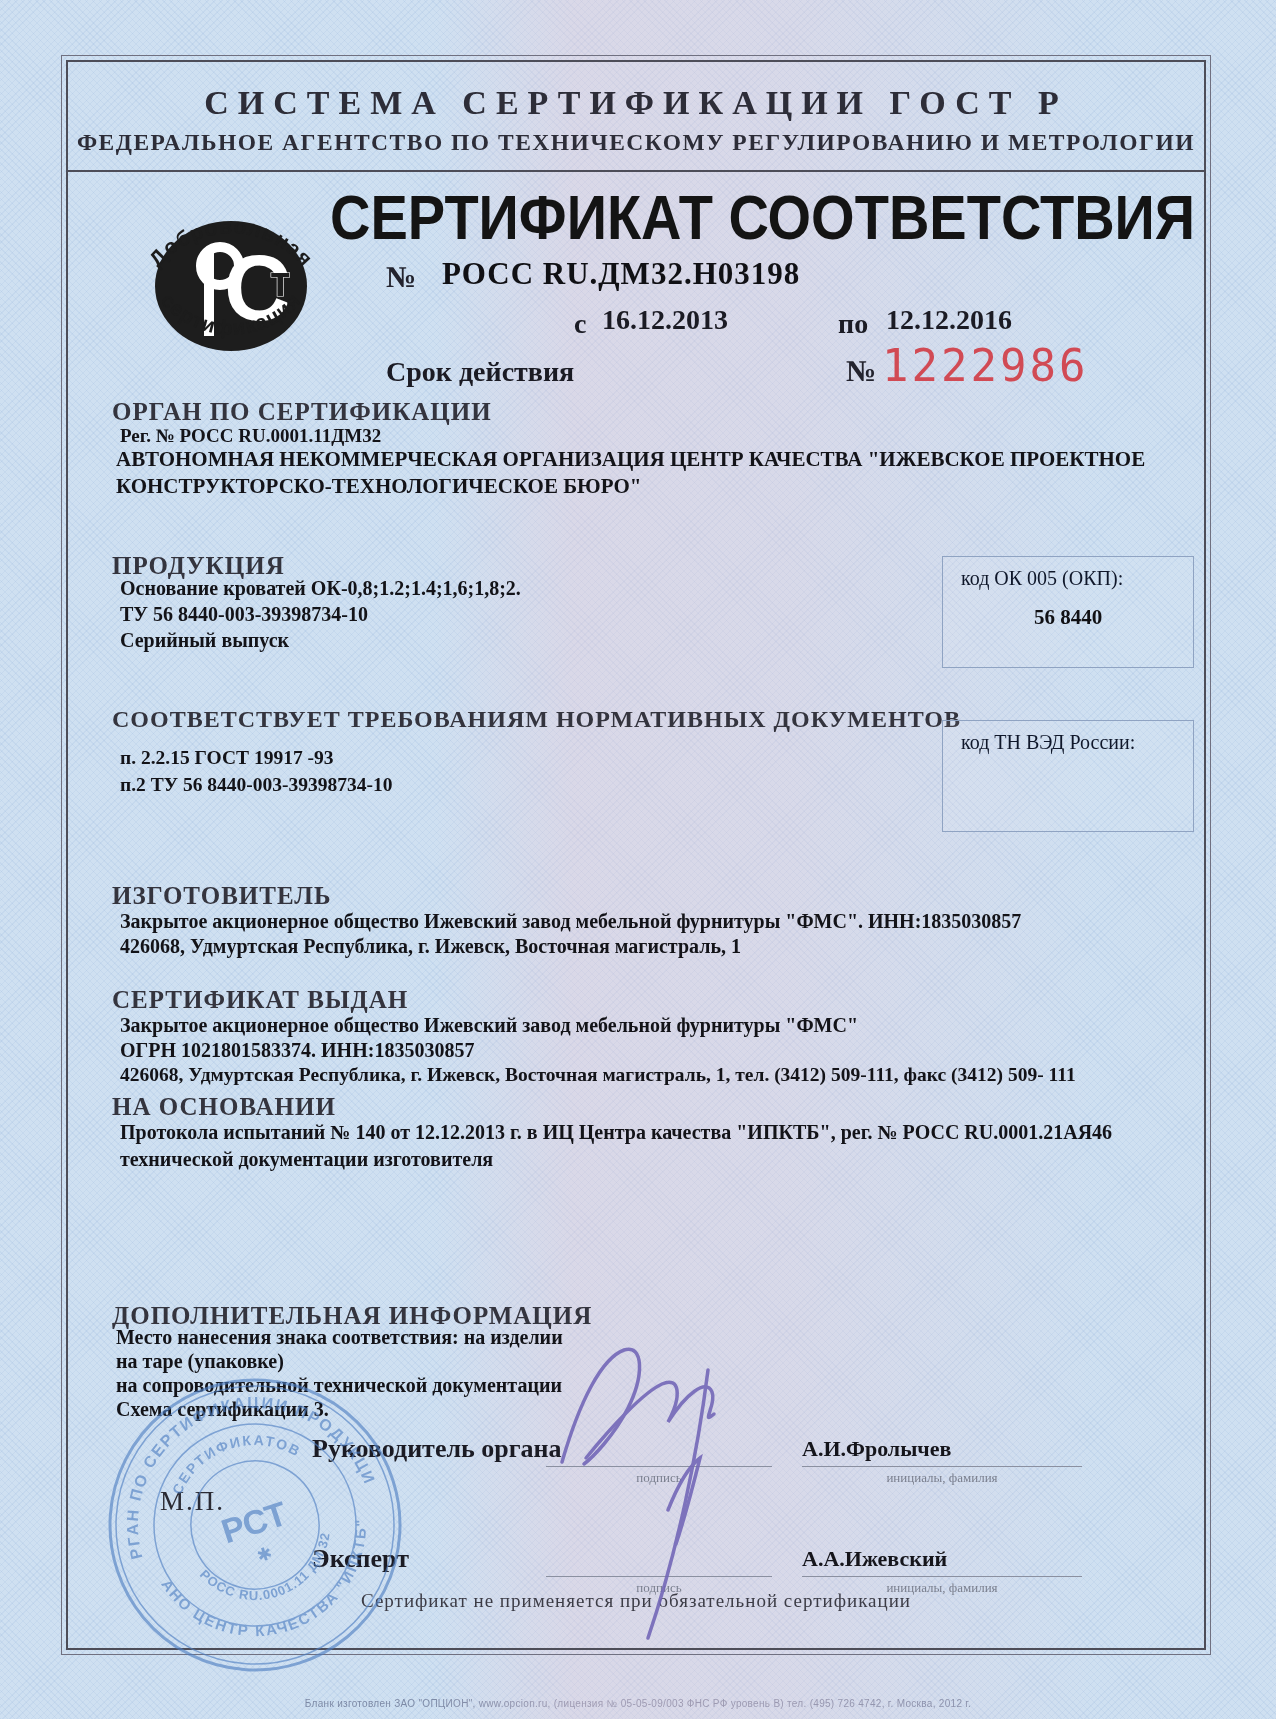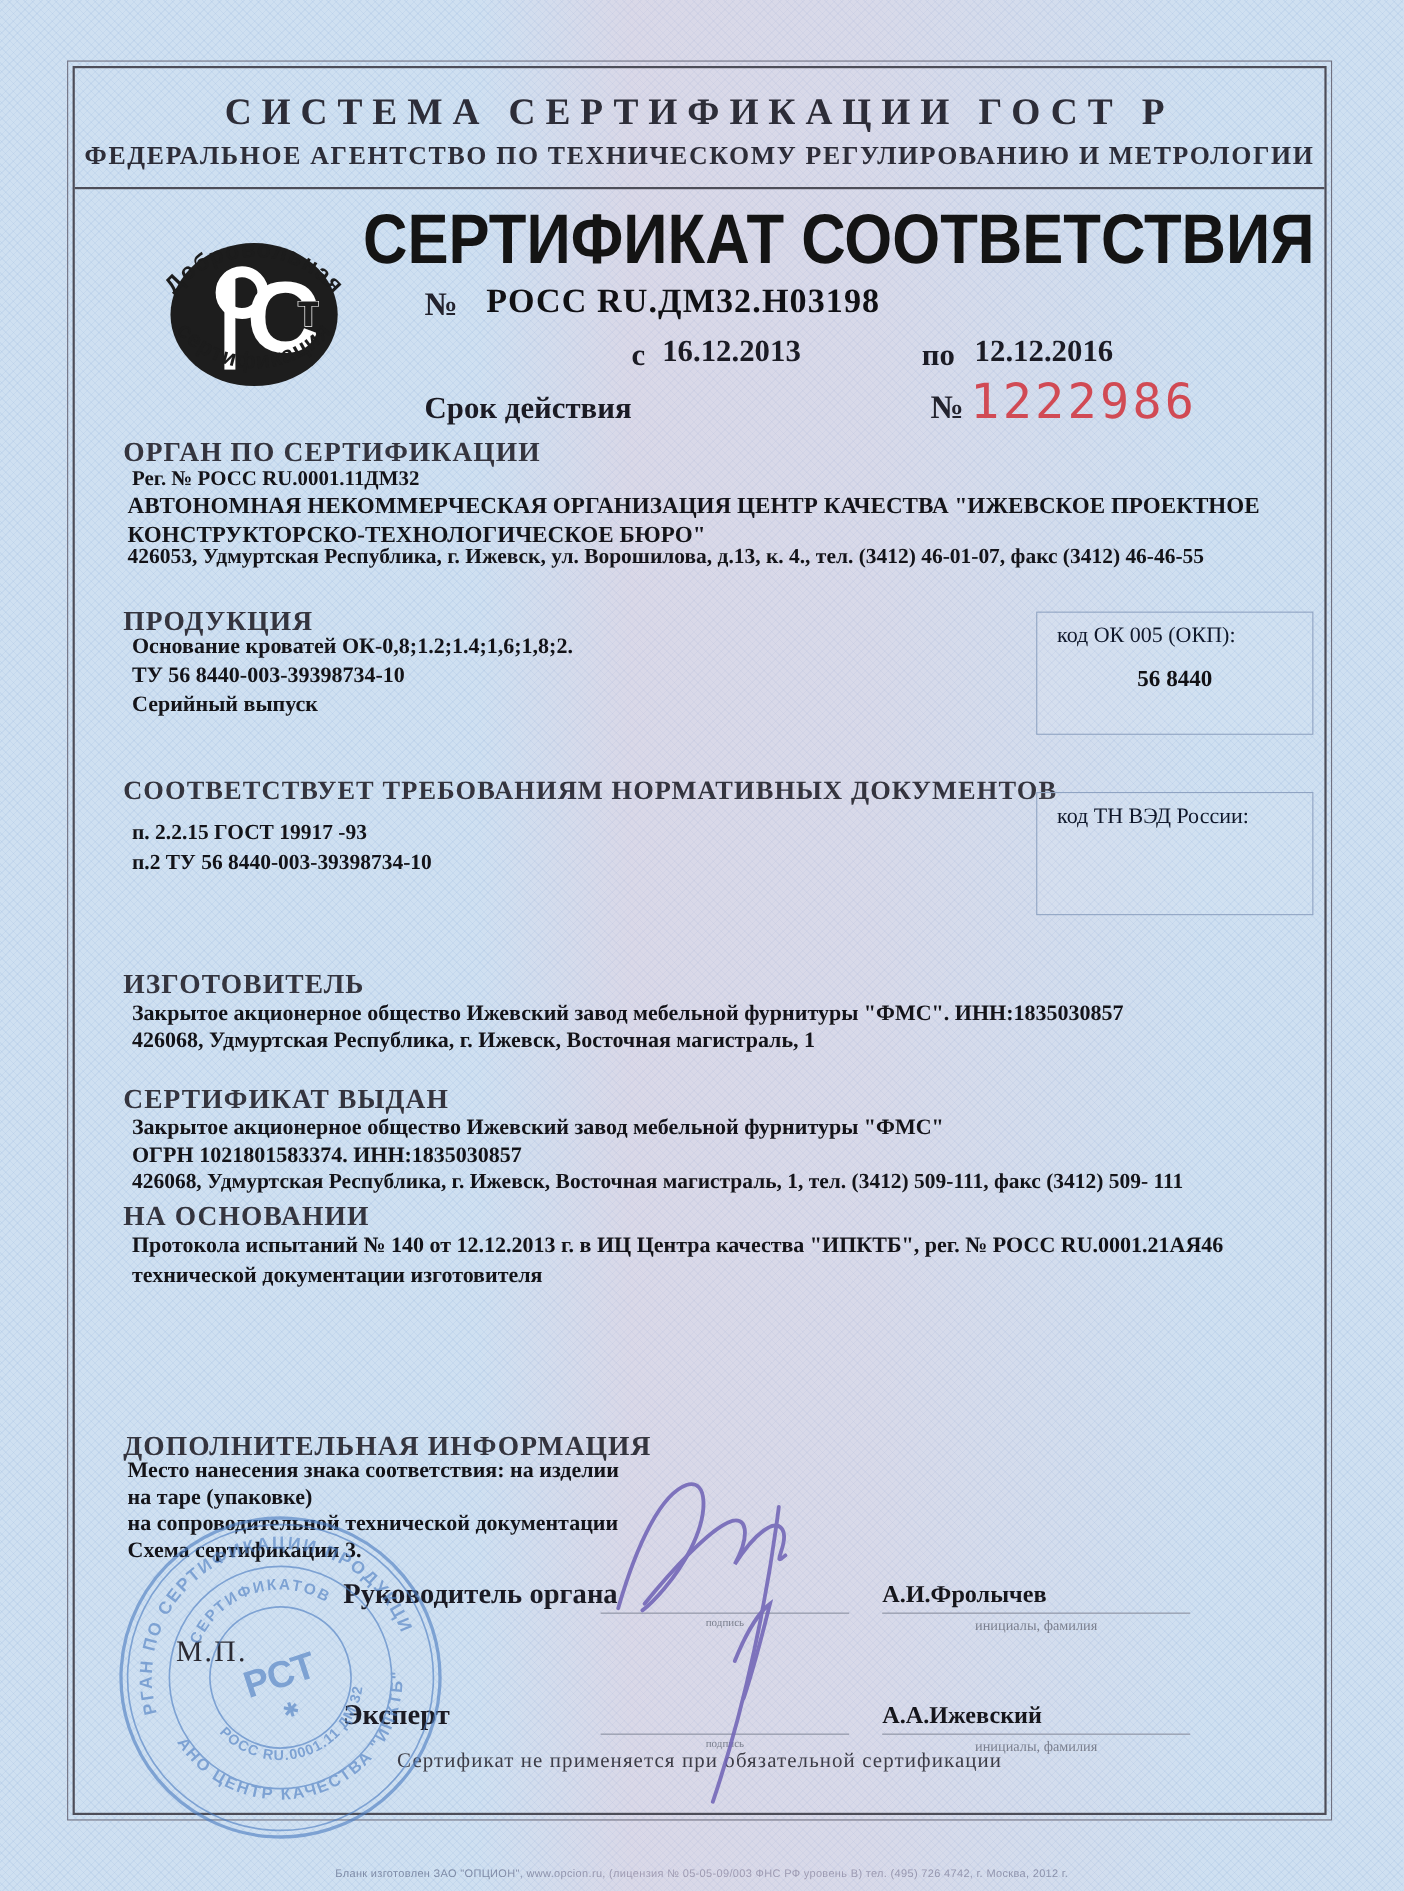--- a/index.html
+++ b/index.html
@@ -46,21 +46,21 @@
     font-family:"DejaVu Sans Mono","Liberation Mono",monospace;
     font-size:44px;color:#d14a54;letter-spacing:3px;font-weight:normal;
   }
   .sect-h{font-size:25px;font-weight:bold;color:#34343e;letter-spacing:1px;white-space:nowrap;}
   .ln{font-weight:bold;color:#131318;white-space:nowrap;}
   .codebox{border:1px solid #8fa3c2;box-sizing:border-box;background:rgba(255,255,255,.06);}
   .codebox .lbl{position:absolute;left:18px;top:10px;font-size:20px;color:#0f172a;white-space:nowrap;}
   .codebox .val{position:absolute;left:0;top:48px;width:100%;text-align:center;font-size:21px;font-weight:bold;color:#101014;}
   .role{font-size:26px;font-weight:bold;color:#1b1b24;white-space:nowrap;}
   .sigline{border-top:1.5px solid #8b90a0;height:0;}
-  .cap{font-size:10px;color:#7a7f8e;text-align:center;}
+  .cap{font-size:13px;color:#7a7f8e;text-align:center;}
   .signame{font-size:22px;font-weight:bold;color:#15151b;white-space:nowrap;}
   .mp{font-size:27px;color:#2a2a33;letter-spacing:2px;}
   .footnote{font-size:19px;color:#3c3c46;letter-spacing:1px;}
   .footer{
     font-family:"Liberation Sans","DejaVu Sans",sans-serif;
     font-size:10px;color:#7d8aa6;letter-spacing:.3px;
   }
   svg text{font-family:"Liberation Sans","DejaVu Sans",sans-serif;}
 </style>
 </head>
@@ -108,21 +108,20 @@
     <div class="abs valid" style="left:770px;top:246px;">по</div>
     <div class="abs valid" style="left:818px;top:242px;">12.12.2016</div>
 
     <div class="abs no-sym" style="left:778px;top:292px;">№</div>
     <div class="abs redno" style="left:814px;top:278px;">1222986</div>
 
     <div class="abs sect-h" style="left:44px;top:336px;">ОРГАН ПО СЕРТИФИКАЦИИ</div>
     <div class="abs ln" style="left:52px;top:363px;font-size:19px;">Рег. № РОСС RU.0001.11ДМ32</div>
     <div class="abs ln" style="left:48px;top:385px;font-size:21px;">АВТОНОМНАЯ НЕКОММЕРЧЕСКАЯ ОРГАНИЗАЦИЯ ЦЕНТР КАЧЕСТВА "ИЖЕВСКОЕ ПРОЕКТНОЕ</div>
     <div class="abs ln" style="left:48px;top:412px;font-size:21px;">КОНСТРУКТОРСКО-ТЕХНОЛОГИЧЕСКОЕ БЮРО"</div>
-    <div class="abs ln" style="left:48px;top:434px;font-size:19.5px;">426053, Удмуртская Республика, г. Ижевск, ул. Ворошилова, д.13, к. 4., тел. (3412) 46-01-07, факс (3412) 46-46-55</div>
 
     <div class="abs sect-h" style="left:44px;top:490px;">ПРОДУКЦИЯ</div>
     <div class="abs ln" style="left:52px;top:515px;font-size:20px;">Основание кроватей ОК-0,8;1.2;1.4;1,6;1,8;2.</div>
     <div class="abs ln" style="left:52px;top:541px;font-size:20px;">ТУ 56 8440-003-39398734-10</div>
     <div class="abs ln" style="left:52px;top:567px;font-size:20px;">Серийный выпуск</div>
     <div class="abs codebox" style="left:874px;top:494px;width:252px;height:112px;">
       <div class="lbl">код ОК 005 (ОКП):</div>
       <div class="val">56 8440</div>
     </div>
 

